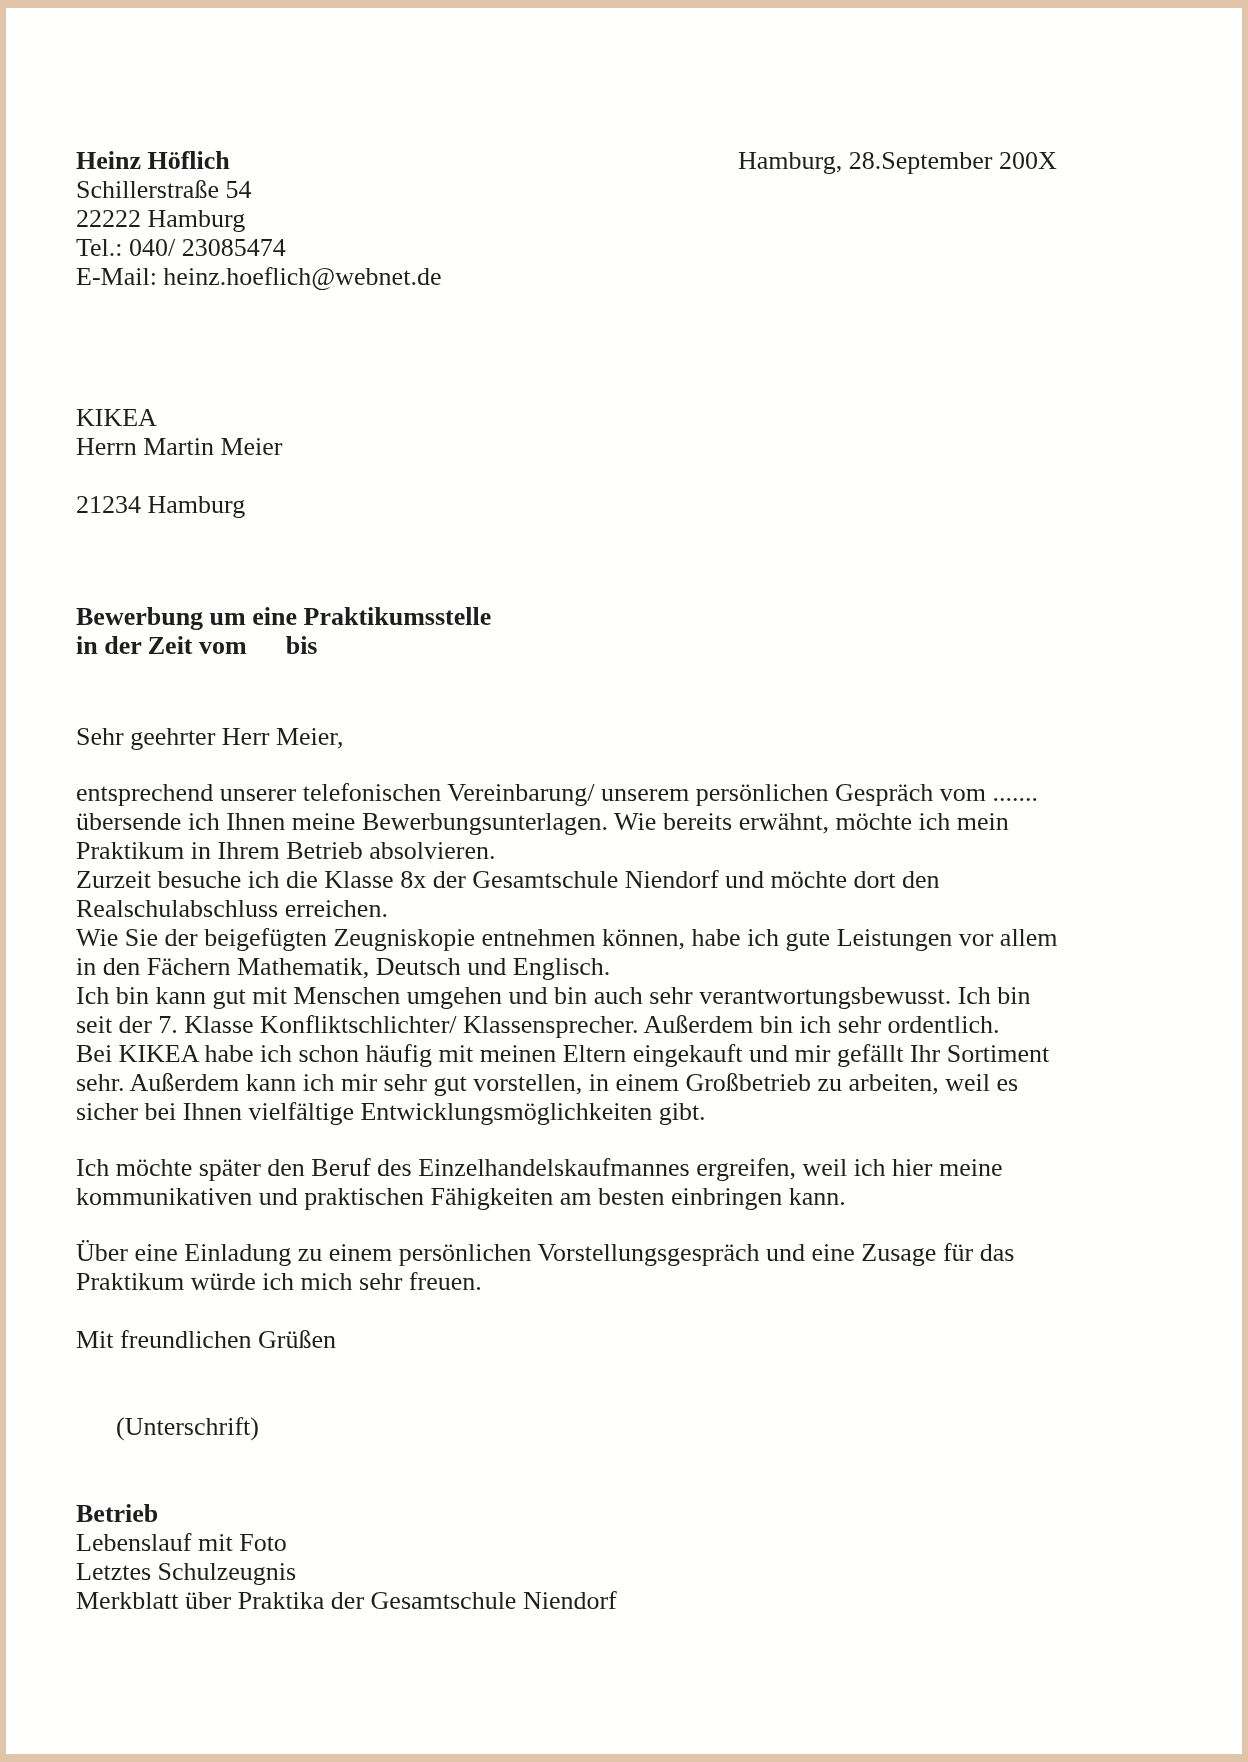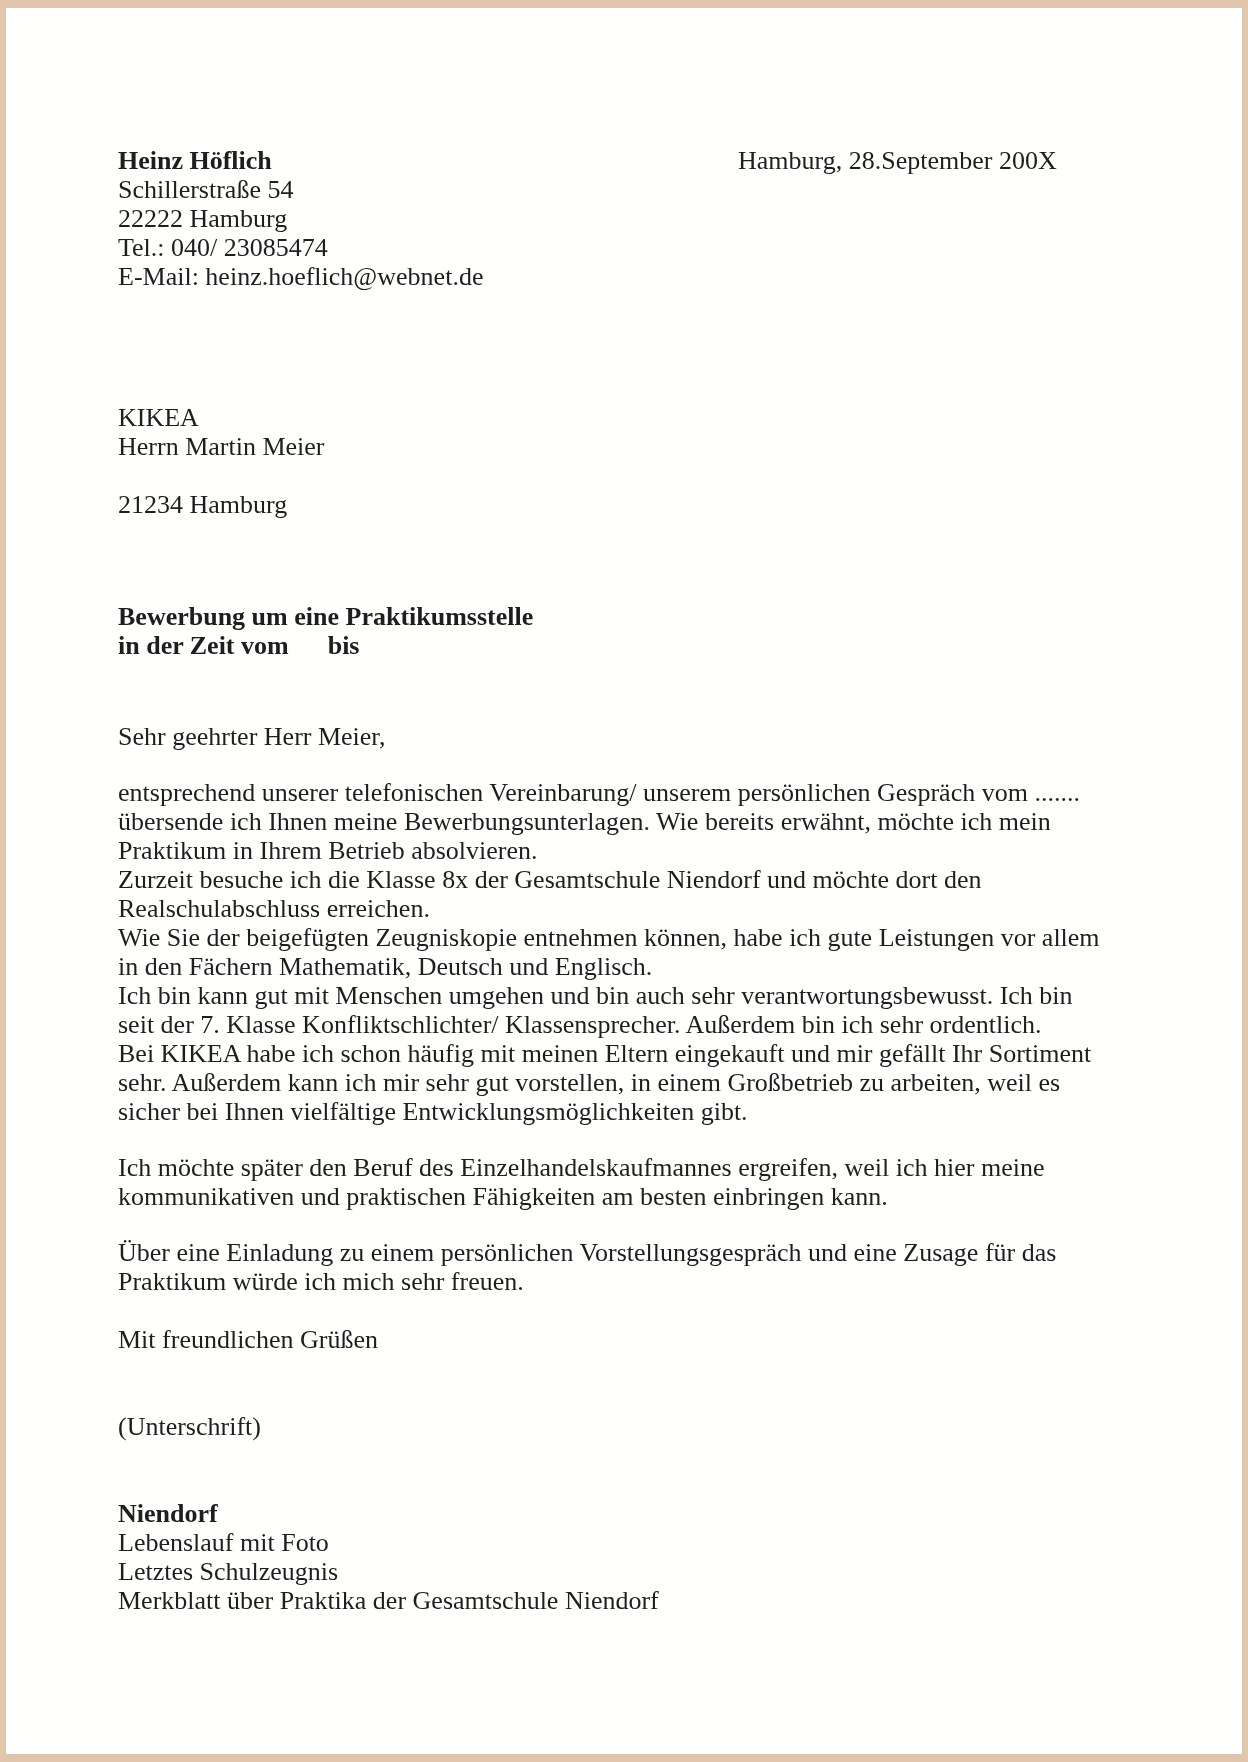--- a/index.html
+++ b/index.html
@@ -16,41 +16,41 @@
     border-left-width: 6px;
     border-right-width: 6px;
     background: #fffffe;
     font-family: "Liberation Serif", "DejaVu Serif", serif;
     font-size: 26px;
     line-height: 29px;
     color: #1e1e1e;
     overflow: hidden;
   }
   .content {
-    padding: 138px 58px 0 112px;
+    padding: 138px 58px 0 70px;
   }
   .bold { font-weight: bold; }
   .block div { min-height: 29px; }
   .date {
     position: absolute;
     left: 732px;
     top: 138px;
     white-space: nowrap;
   }
   .recipient-block { margin-top: 112px; }
   .recipient-zip { margin-top: 29px; }
   .subject-block { margin-top: 83px; }
   .subject-line2 { white-space: pre; }
   .salutation { margin-top: 62px; }
   .paragraph {
     margin: 27px 0 0 0;
     white-space: pre-line;
   }
   .closing { margin-top: 29px; }
-  .signature { margin-top: 58px; }
+  .signature { margin-top: 58px; margin-left: 40px; }
   .enclosures-block { margin-top: 58px; }
 </style>
 </head>
 <body>
 
 <div class="page">
 
   <div class="date">Hamburg, 28.September 200X</div>
 
   <div class="content">
@@ -91,20 +91,20 @@
     <div class="paragraph">Ich möchte später den Beruf des Einzelhandelskaufmannes ergreifen, weil ich hier meine
 kommunikativen und praktischen Fähigkeiten am besten einbringen kann.</div>
     <div class="paragraph">Über eine Einladung zu einem persönlichen Vorstellungsgespräch und eine Zusage für das
 Praktikum würde ich mich sehr freuen.</div>
 
     <div class="closing">Mit freundlichen Grüßen</div>
 
     <div class="signature">(Unterschrift)</div>
 
     <div class="block enclosures-block">
-      <div class="bold">Niendorf</div>
+      <div class="bold">Betrieb</div>
       <div>Lebenslauf mit Foto</div>
       <div>Letztes Schulzeugnis</div>
       <div>Merkblatt über Praktika der Gesamtschule Niendorf</div>
     </div>
 
   </div>
 </div>
 
 </body></html>

